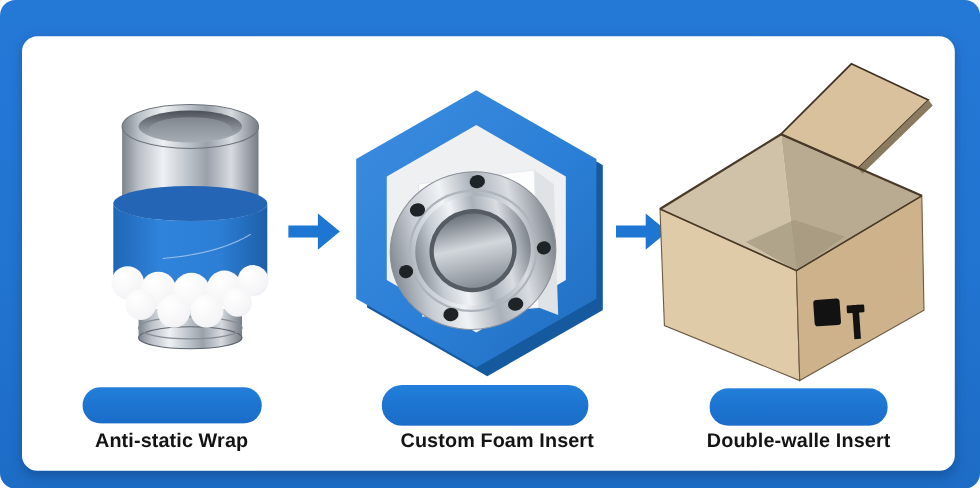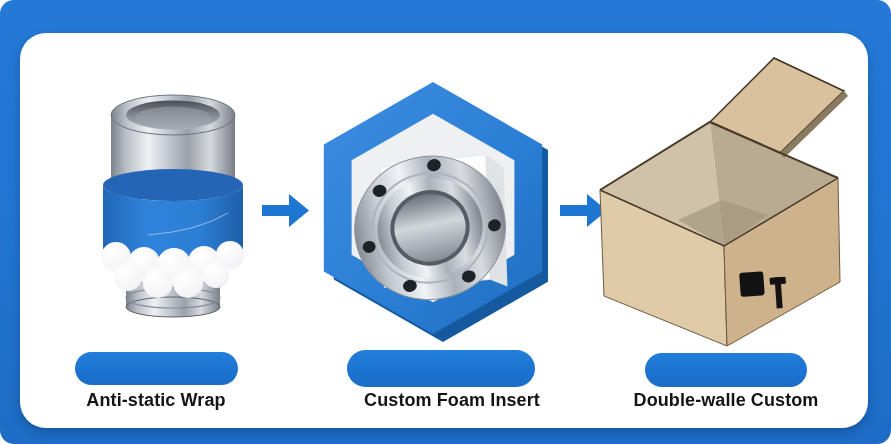--- a/index.html
+++ b/index.html
@@ -8,21 +8,21 @@
     background:#ffffff;
     font-family:"Liberation Sans", sans-serif;
   }
   .frame{
     position:absolute;inset:0;
     background:linear-gradient(180deg,#2579d6 0%,#2174d0 55%,#1d6cc5 100%);
     border-radius:14px;
   }
   .card{
     position:absolute;left:20px;top:33px;right:23px;bottom:16px;
-    background:#ffffff;border-radius:26px;
+    background:#ffffff;border-radius:14px;
     box-shadow:0 4px 10px rgba(8,45,95,.35);
   }
   .step{display:contents;}
   .illus{position:absolute;}
   .illus svg{display:block;width:100%;height:100%;}
   .illus-1{left:68px;top:52px;width:170px;height:235px;}
   .illus-2{left:298px;top:40px;width:230px;height:270px;}
   .illus-3{left:568px;top:17px;width:268px;height:300px;}
   .arrow{position:absolute;width:48px;height:33px;}
   .arrow-1{left:242px;top:161px;}
@@ -199,16 +199,16 @@
         <polyline points="12,140 136,196 250,128" fill="none" stroke="#4a3a28" stroke-width="1.4"></polyline>
 
         <g transform="rotate(-4 165 235)">
           <rect x="152" y="222" width="24" height="24" rx="3" fill="#121212"></rect>
           <rect x="182" y="229" width="16" height="7" rx="1" fill="#121212"></rect>
           <rect x="187" y="229" width="6" height="31" fill="#121212"></rect>
         </g>
       </svg>
     </div>
     <div class="pill pill-3"></div>
-    <div class="caption caption-3">Double-walle Custom</div>
+    <div class="caption caption-3">Double-walle Insert</div>
   </div>
 
 </div>
 
 </body></html>

